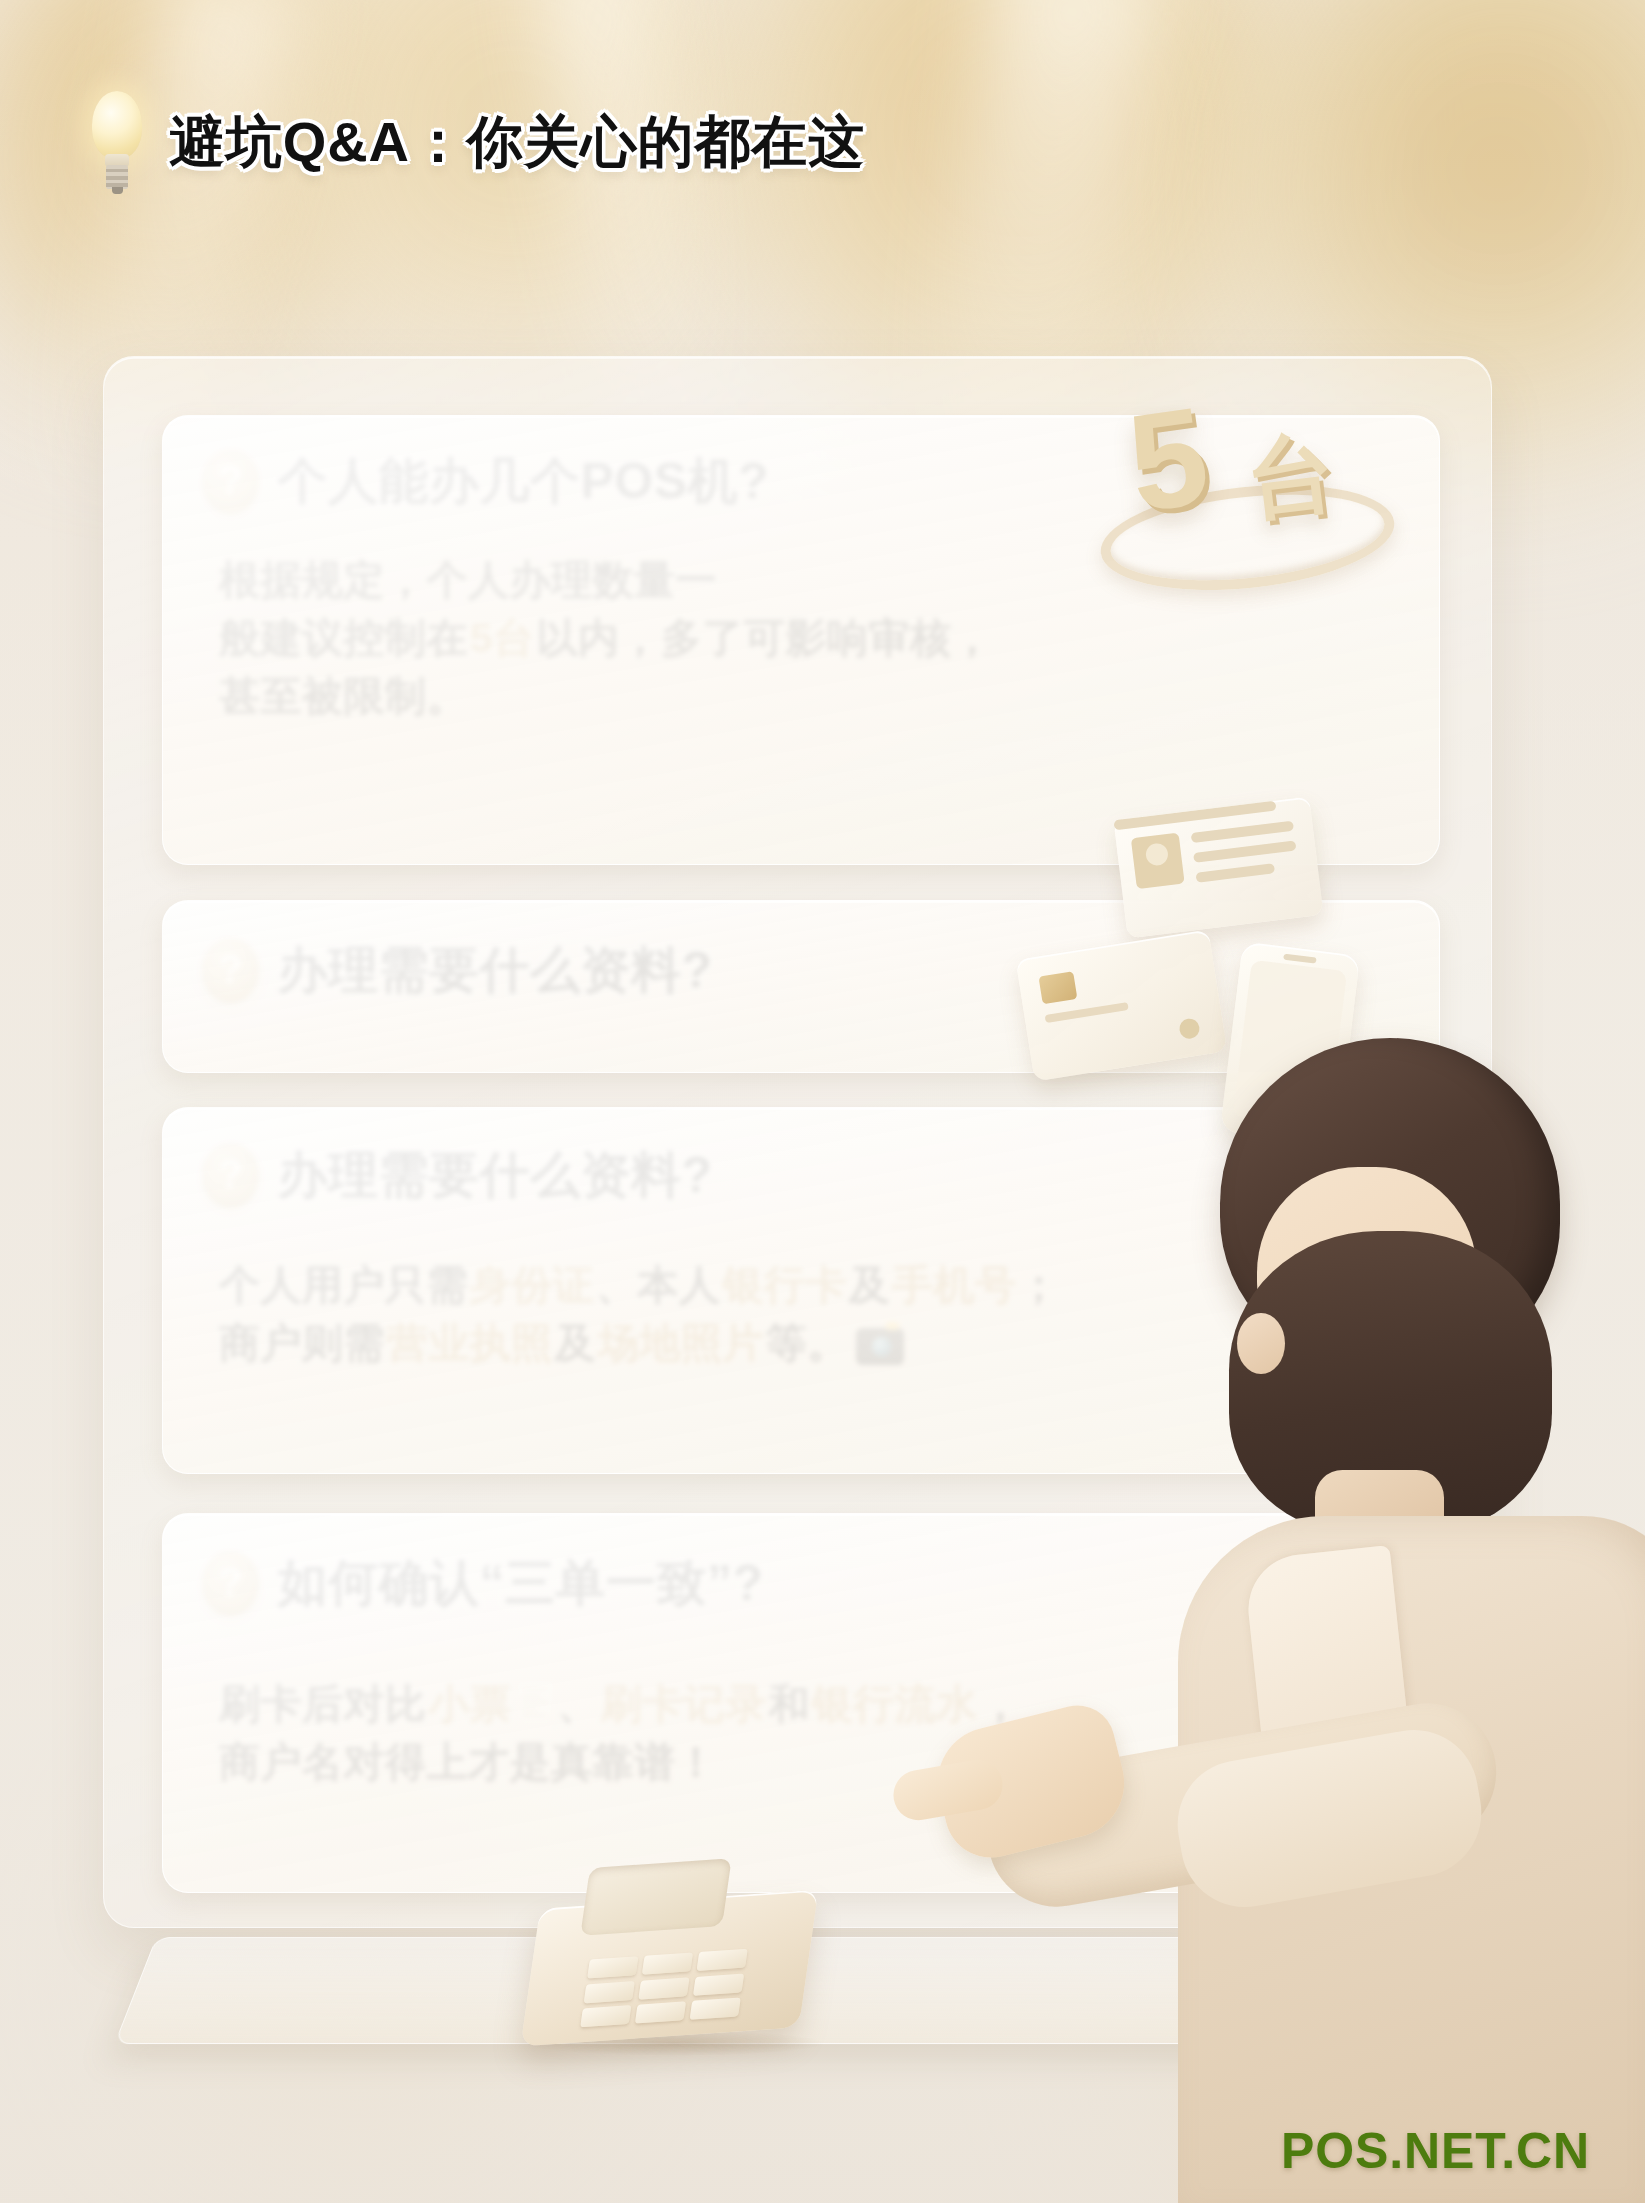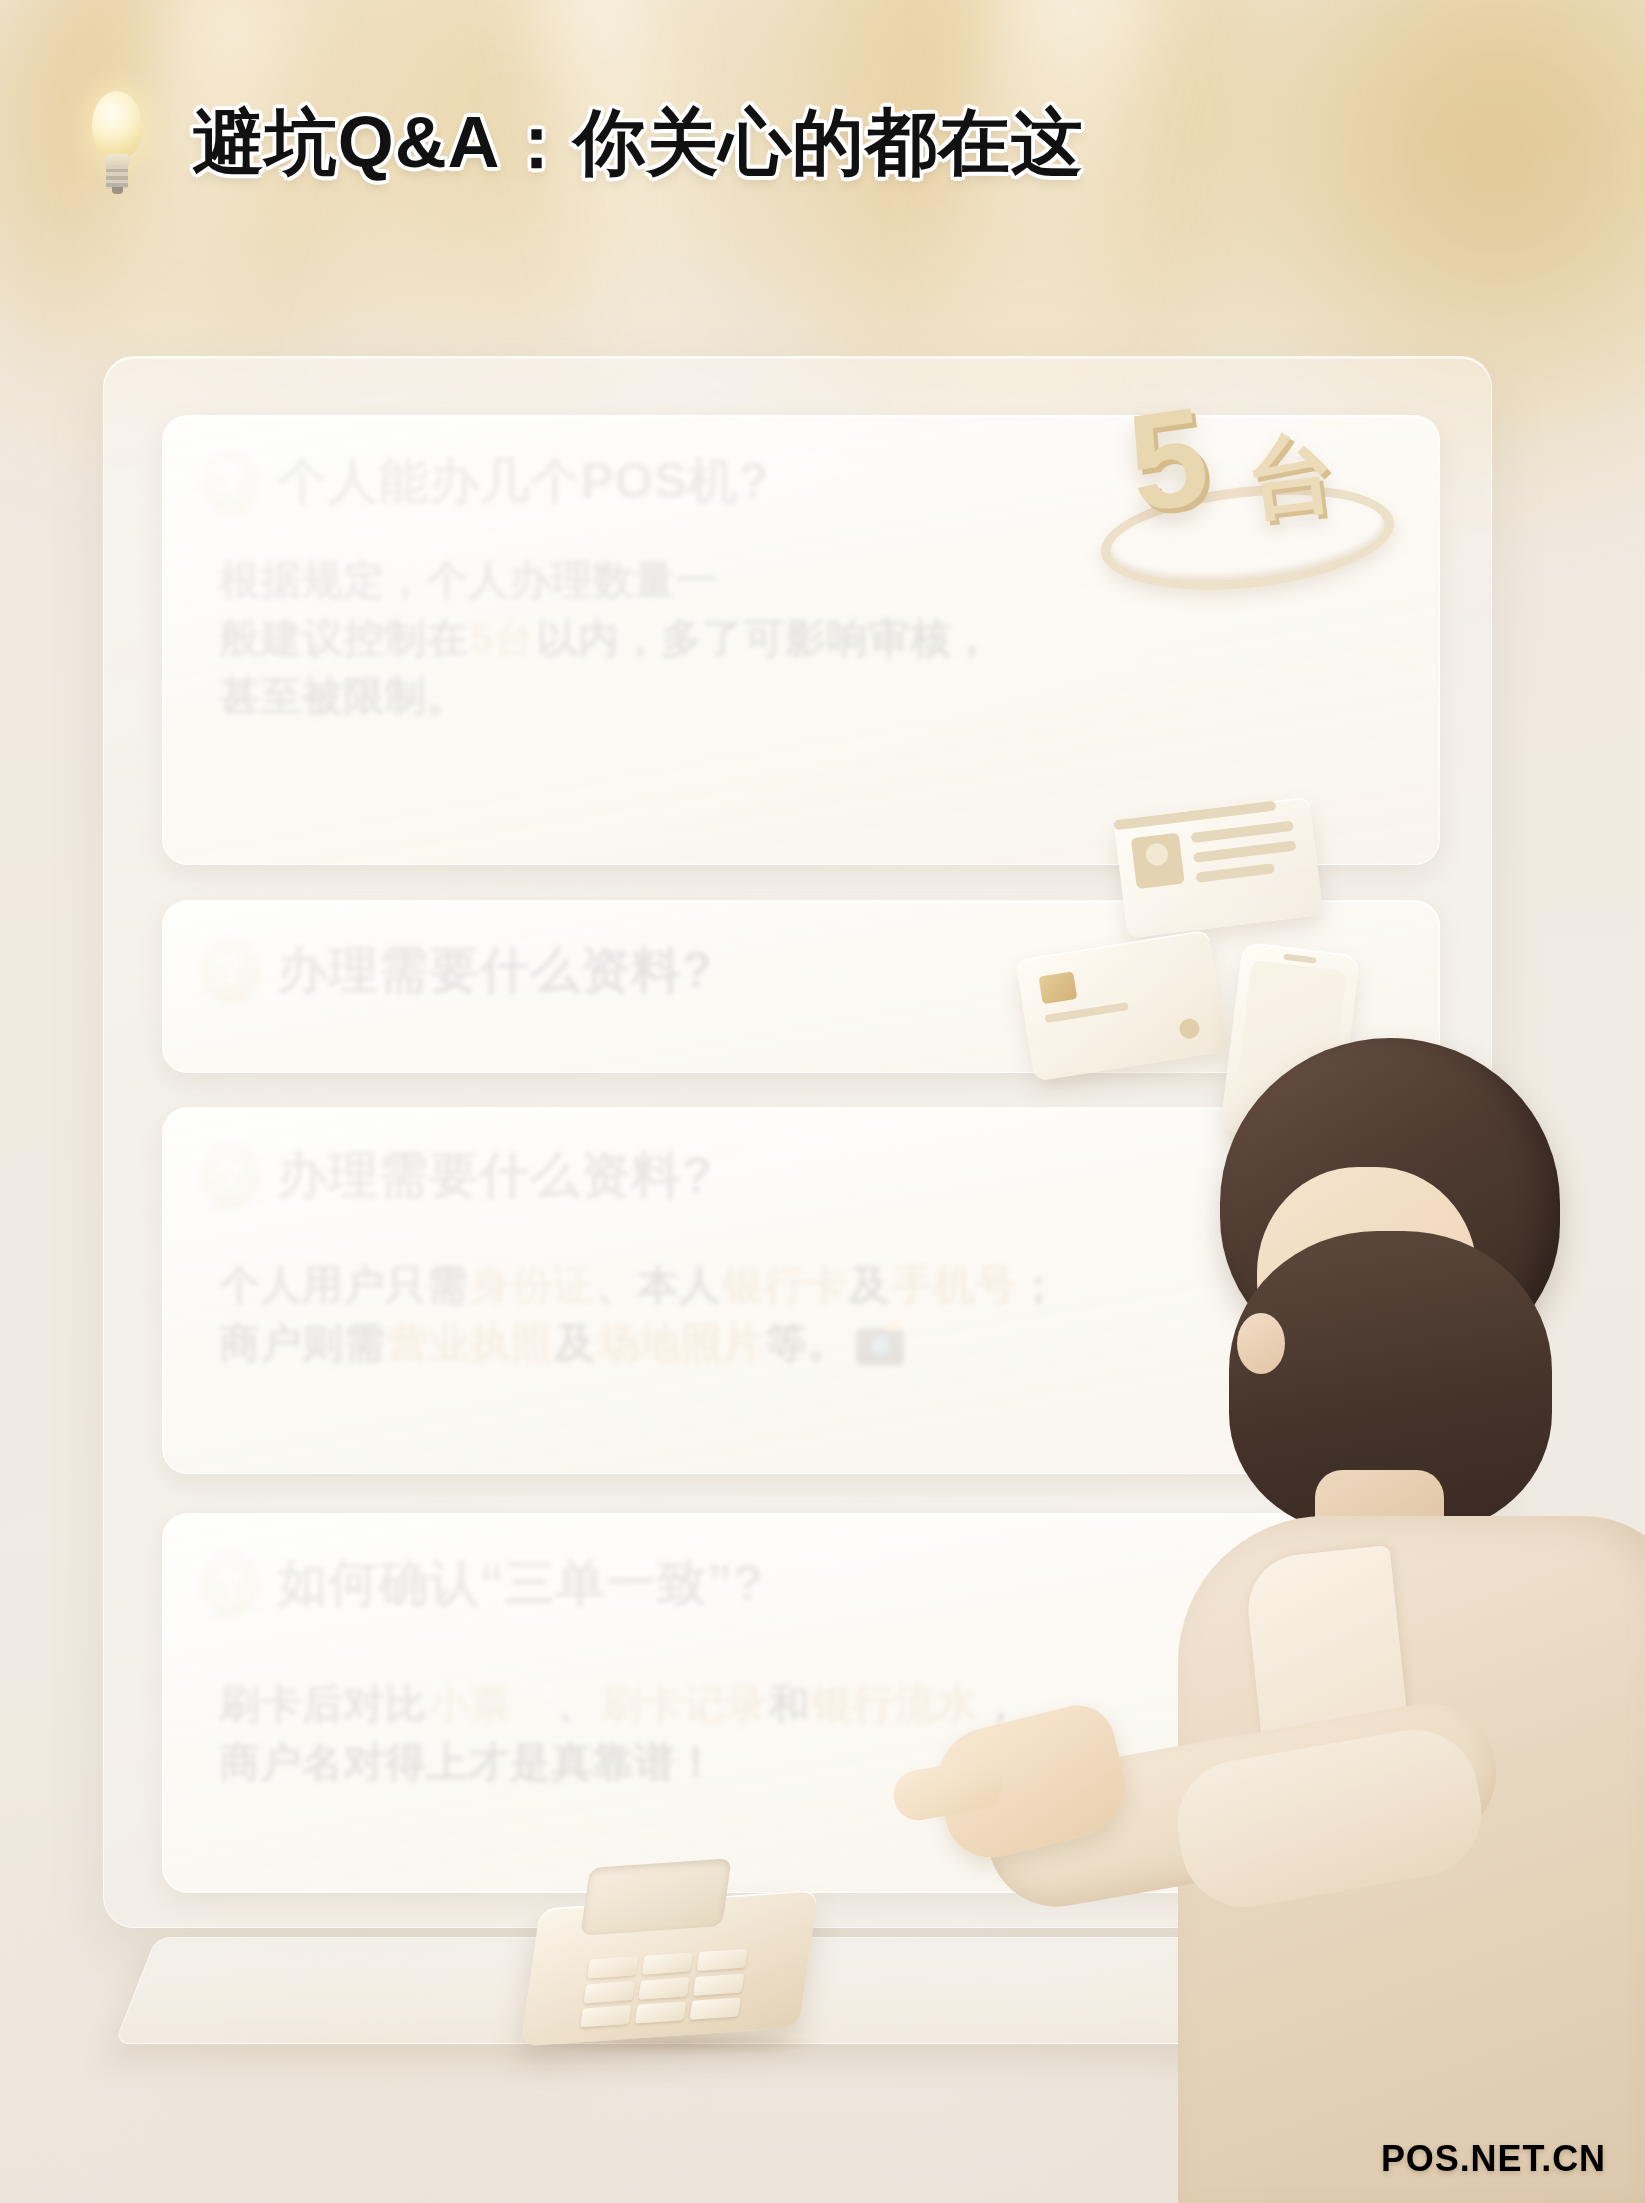--- a/index.html
+++ b/index.html
@@ -35,26 +35,25 @@
   #title-row{position:absolute;left:83px;top:84px;width:1084px;height:118px;z-index:6;display:flex;align-items:center;gap:20px;}
   #bulb{width:66px;height:107px;position:relative;flex:0 0 auto;}
   #bulb .glass{position:absolute;left:9.2px;top:1.8px;width:50px;height:68px;border-radius:50% 50% 44% 44%;
     background:radial-gradient(circle at 38% 32%,#fffdf2 0%,#fdf3cf 38%,#f4e2a8 70%,#e8d296 100%);
     box-shadow:0 0 24px 9.2px rgba(255,240,190,.55);}
   #bulb .neck{position:absolute;left:22px;top:64px;width:24px;height:13px;background:linear-gradient(180deg,#efe6d2,#ded2b8);border-radius:3.7px;}
   #bulb .base{position:absolute;left:23px;top:75px;width:22px;height:24px;border-radius:2.8px;
     background:repeating-linear-gradient(180deg,#d9d0c0 0 3.7px,#bdb3a2 3.7px 7.3px);}
   #bulb .tip{position:absolute;left:28.5px;top:97px;width:11px;height:7.3px;background:#9c9384;border-radius:0 0 3.7px 3.7px;}
   #page-title{
-    font-size:72px;font-weight:700;color:#111111;letter-spacing:0.9px;white-space:nowrap;
+    font-size:56px;font-weight:700;color:#111111;letter-spacing:0.9px;white-space:nowrap;
     text-shadow:
       -2.8px -2.8px 0 #fff, 2.8px -2.8px 0 #fff, -2.8px 2.8px 0 #fff, 2.8px 2.8px 0 #fff,
       -3.7px 0 0 #fff, 3.7px 0 0 #fff, 0 -3.7px 0 #fff, 0 3.7px 0 #fff,
       0 5.5px 11px rgba(120,100,70,.22);
-    margin-left: 23px;
   }
 
   
   #glass-panel{
     position:absolute;left:103px;top:356px;width:1387px;height:1570px;z-index:3;
     border-radius:31px;
     background:linear-gradient(160deg,rgba(255,255,255,.46) 0%,rgba(255,255,255,.28) 40%,rgba(255,255,255,.34) 100%);
     border:1.8px solid rgba(255,255,255,.6);
     box-shadow:0 24px 55px rgba(150,130,100,.14), inset 0 1.8px 0 rgba(255,255,255,.75);
     backdrop-filter:blur(2.8px);
@@ -199,22 +198,22 @@
     background:linear-gradient(160deg,#f6efe1,#e6d9c0);box-shadow:inset 0 2.8px 7.3px rgba(150,125,92,.25);
     transform:skewX(-12deg) rotate(-4deg);}
   #pos-keys{position:absolute;left:72px;top:108px;width:156px;height:68px;transform:skewX(-12deg) rotate(-4deg);
     display:grid;grid-template-columns:repeat(3,1fr);grid-template-rows:repeat(3,1fr);gap:5.5px;}
   #pos-keys span{background:linear-gradient(160deg,#fdf8ee,#ece0c9);border-radius:3.7px;
     box-shadow:0 1.8px 2.8px rgba(150,125,92,.25);}
   #pos-shadow{position:absolute;left:9.2px;top:184px;width:303px;height:26px;border-radius:50%;
     background:radial-gradient(ellipse,rgba(150,125,92,.3),rgba(150,125,92,0) 70%);}
 
   
-  #watermark{position:absolute;right:40px;bottom:24px;z-index:20;
-    font-size:36px;font-weight:700;color:#000000;letter-spacing:0.9px;
+  #watermark{position:absolute;right:56px;bottom:24px;z-index:20;
+    font-size:50px;font-weight:700;color:#4d7c0f;letter-spacing:0.9px;
     text-shadow:0 1.8px 5.5px rgba(120,100,60,.35);}
 </style>
 </head>
 <body>
 
 <div id="bg">
   <div class="bgbase"></div>
   <div class="blob b1"></div>
   <div class="blob b2"></div>
   <div class="blob b3"></div>

